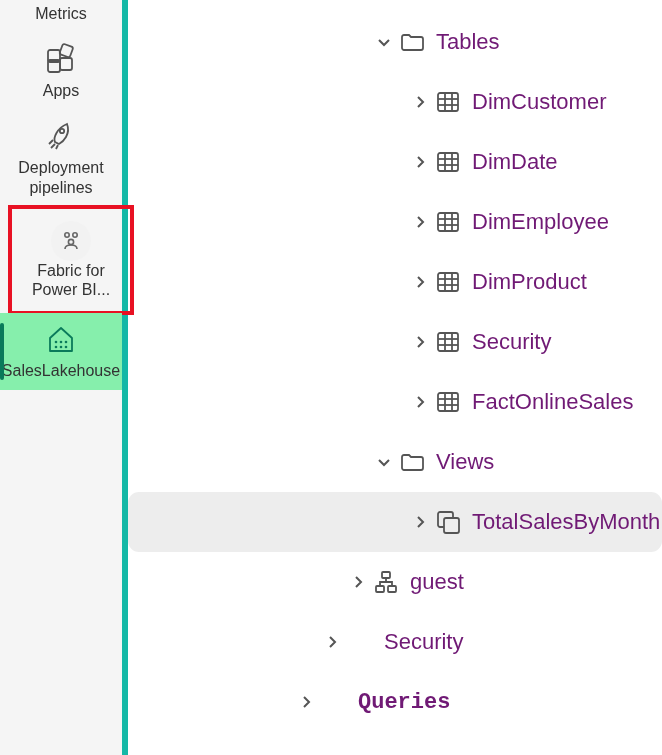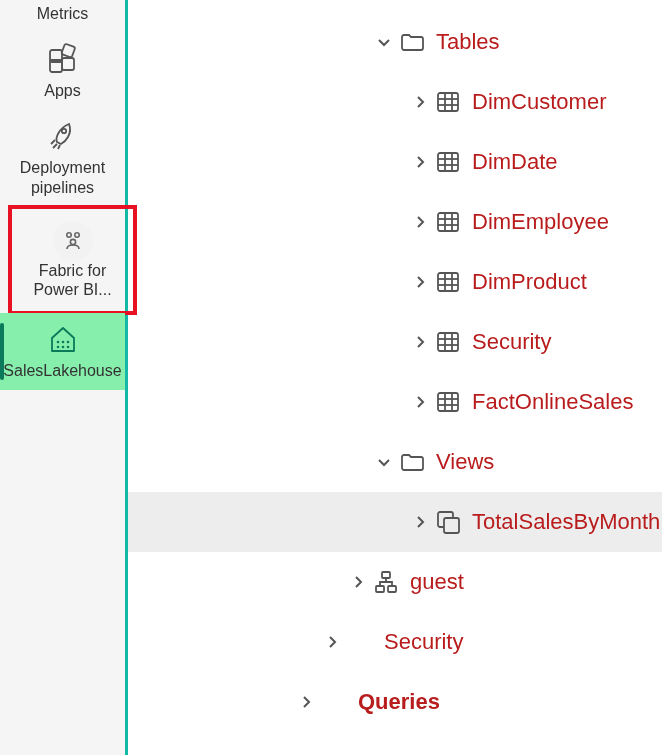--- a/index.html
+++ b/index.html
@@ -9,21 +9,21 @@
       color: #333;
       background: #fff;
       width: 662px;
       height: 755px;
       display: flex;
       overflow: hidden;
     }
     .sidebar {
       width: 128px;
       background: #f5f5f5;
-      border-right: 3px solid #14b8a6;
+      border-right: 6px solid #14b8a6;
       display: flex;
       flex-direction: column;
       align-items: center;
       padding-top: 2px;
     }
     .side-item {
       width: 100%;
       display: flex;
       flex-direction: column;
       align-items: center;
@@ -80,39 +80,40 @@
     .tree-row {
       display: flex;
       align-items: center;
       height: 60px;
       padding-left: 0;
       cursor: pointer;
       white-space: nowrap;
     }
     .tree-row.sel {
       background: #ededed;
+      border-radius: 11px;
     }
     .tree-row .chevron {
       width: 24px;
       display: flex;
       justify-content: center;
       color: #555;
     }
     .tree-row .row-icon {
       width: 32px;
       display: flex;
       justify-content: center;
       align-items: center;
       margin-right: 8px;
     }
     .tree-row .row-label {
       font-size: 22px;
-      color: #b91c1c;
-    }
-    .tree-row.bold .row-label { font-weight: 600; }
+      color: #701a75;
+    }
+    .tree-row.bold .row-label { font-weight: 600; font-family: Liberation Mono, monospace; }
     svg { display: block; }
     .no-icon { width: 32px; margin-right: 8px; }
   </style>
 </head>
 <body>
 
 <div class="sidebar">
   <div class="side-item first">
     <span class="label">Metrics</span>
   </div>

